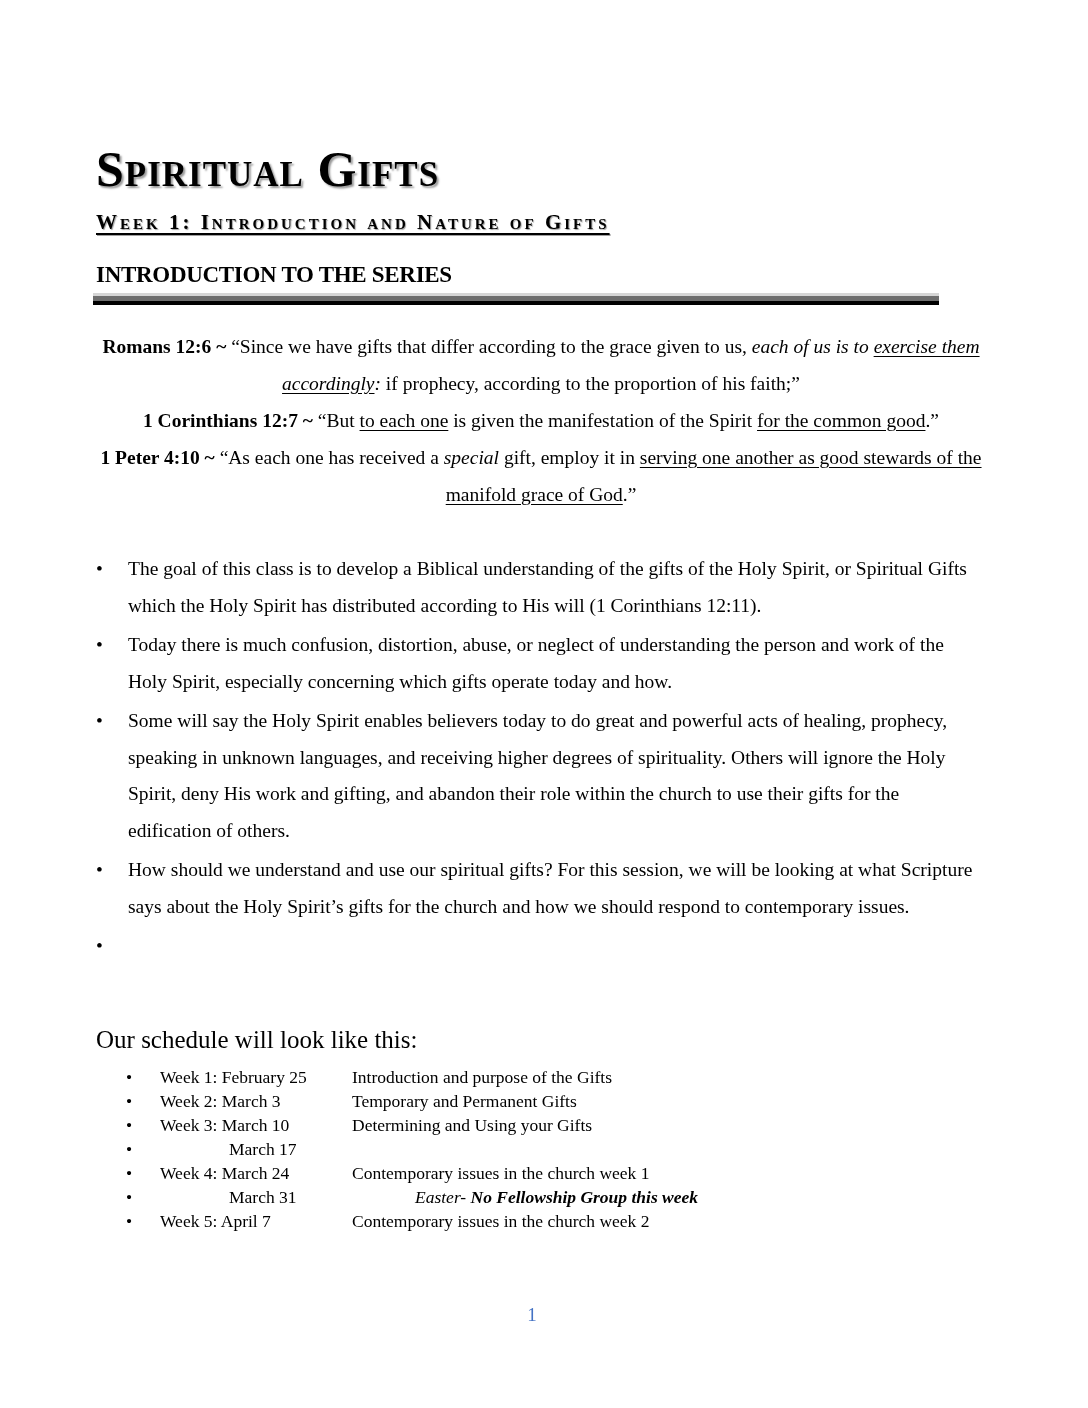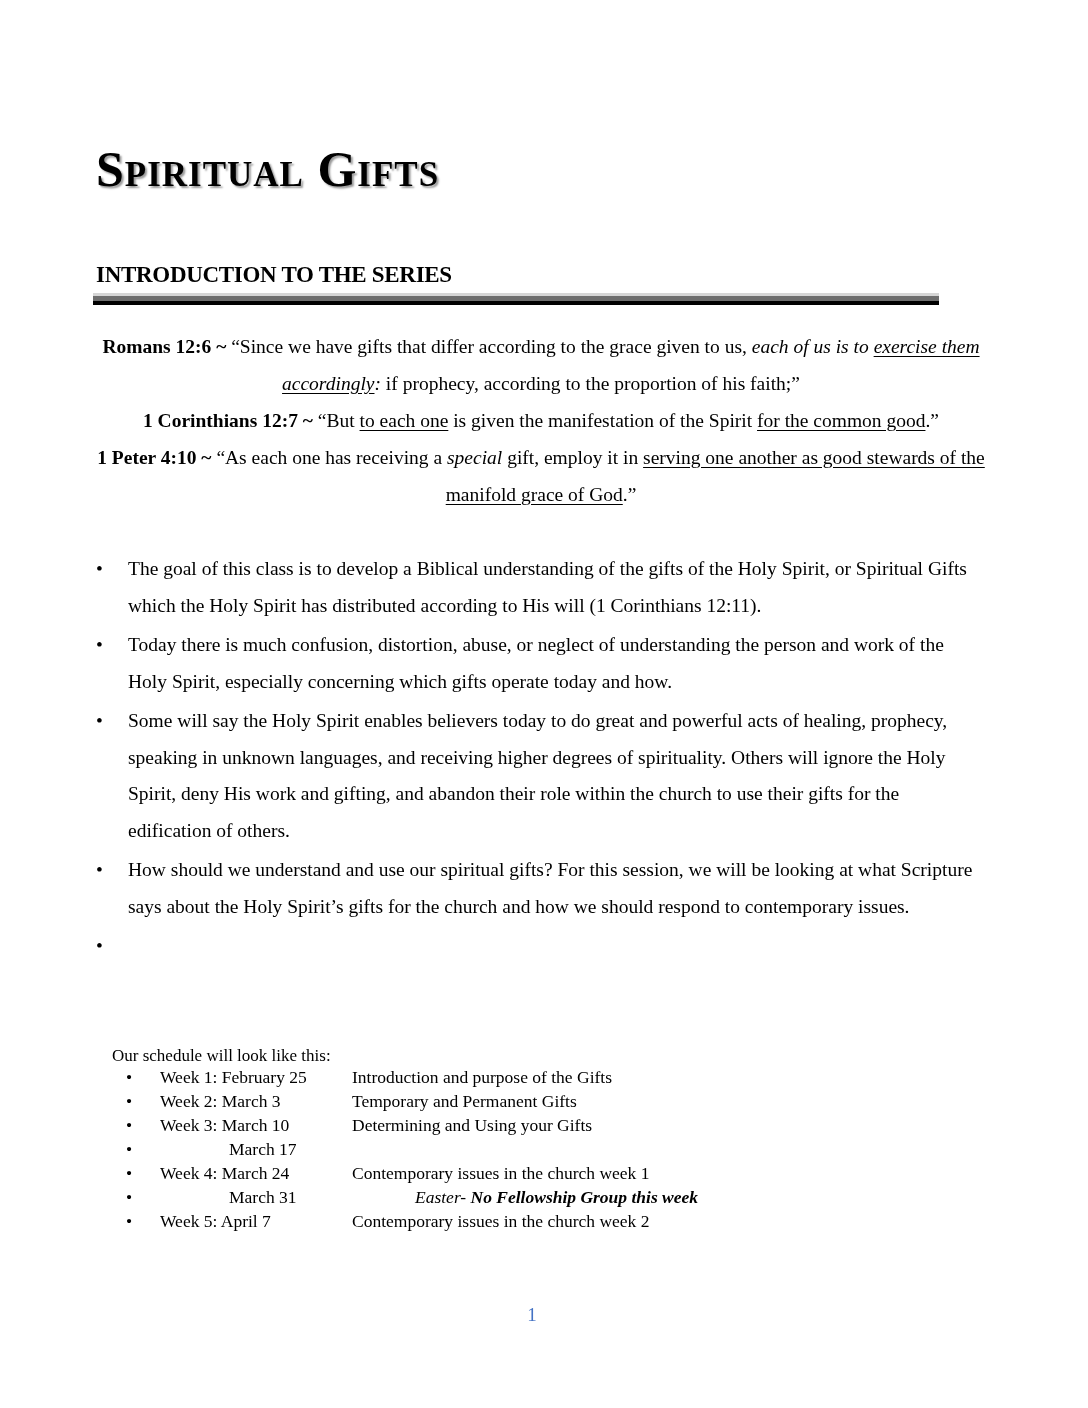--- a/index.html
+++ b/index.html
@@ -31,58 +31,59 @@
   .b { font-weight: bold; }
   .i { font-style: italic; }
   .u { text-decoration: underline; text-underline-offset: 3px; }
 
   .bullets { position: absolute; left: 96px; top: 543px; width: 890px;
              margin: 0; padding: 0; list-style: none;
              font-size: 19.5px; line-height: 36.5px; }
   .bullets li { position: relative; padding-left: 32px; margin-bottom: 3px; }
   .bullets .dot { position: absolute; left: 0; top: 0; width: 10px; text-align: left; }
 
-  .schedule-intro { position: absolute; left: 96px; top: 1017px; margin: 16px;
-                    font-size: 17px; line-height: 30px; }
+  .schedule-intro { position: absolute; left: 96px; top: 1017px; margin: 0;
+                    font-size: 25px; line-height: 30px; }
 
   .schedule { position: absolute; left: 126px; top: 1057px; width: 800px;
               margin: 0; padding: 0; list-style: none;
               font-size: 17.5px; line-height: 24px; }
   .schedule li { position: relative; height: 24px; }
   .schedule .dot { position: absolute; left: 0; top: 0; }
   .schedule .when { position: absolute; left: 34px; top: 0; white-space: nowrap; }
   .schedule .when.indent { left: 103px; }
   .schedule .what { position: absolute; left: 226px; top: 0; white-space: nowrap; }
   .schedule .what.indent { left: 289px; }
 
   .page-number { position: absolute; left: 0; width: 1064px; top: 1296px;
                  text-align: center; font-size: 19px; color: #4472c4; }
 </style>
 </head>
 <body>
 
 <div class="page">
 
   <h1 class="title">Spiritual Gifts</h1>
+  <h2 class="subtitle">Week 1: Introduction and Nature of Gifts</h2>
   <h3 class="section-heading">INTRODUCTION TO THE SERIES</h3>
   <div class="heading-rule">
     <div class="r1"></div>
       <div class="r2"></div>
       <div class="r3"></div>
   </div>
 
   <div class="verses">
     <p>
       <span class="b">Romans 12:6 ~</span><span> “Since we have gifts that differ according to the grace given to us, </span><span class="i">each of us is to </span><span class="i u">exercise them accordingly</span><span class="i">:</span><span> if prophecy, according to the proportion of his faith;”</span>
     </p>
     <p>
       <span class="b">1 Corinthians 12:7 ~</span><span> “But </span><span class="u">to each one</span><span> is given the manifestation of the Spirit </span><span class="u">for the common good</span><span>.”</span>
     </p>
     <p>
-      <span class="b">1 Peter 4:10 ~</span><span> “As each one has receiving a </span><span class="i">special</span><span> gift, employ it in </span><span class="u">serving one another as good stewards of the manifold grace of God</span><span>.”</span>
+      <span class="b">1 Peter 4:10 ~</span><span> “As each one has received a </span><span class="i">special</span><span> gift, employ it in </span><span class="u">serving one another as good stewards of the manifold grace of God</span><span>.”</span>
     </p>
   </div>
 
   <ul class="bullets">
     <li><span class="dot">•</span><span>The goal of this class is to develop a Biblical understanding of the gifts of the Holy Spirit, or Spiritual Gifts which the Holy Spirit has distributed according to His will (1 Corinthians 12:11).</span></li>
     <li><span class="dot">•</span><span>Today there is much confusion, distortion, abuse, or neglect of understanding the person and work of the Holy Spirit, especially concerning which gifts operate today and how.</span></li>
     <li><span class="dot">•</span><span>Some will say the Holy Spirit enables believers today to do great and powerful acts of healing, prophecy, speaking in unknown languages, and receiving higher degrees of spirituality. Others will ignore the Holy Spirit, deny His work and gifting, and abandon their role within the church to use their gifts for the edification of others.</span></li>
     <li><span class="dot">•</span><span>How should we understand and use our spiritual gifts? For this session, we will be looking at what Scripture says about the Holy Spirit’s gifts for the church and how we should respond to contemporary issues.</span></li>
     <li><span class="dot">•</span></li>
   </ul>

